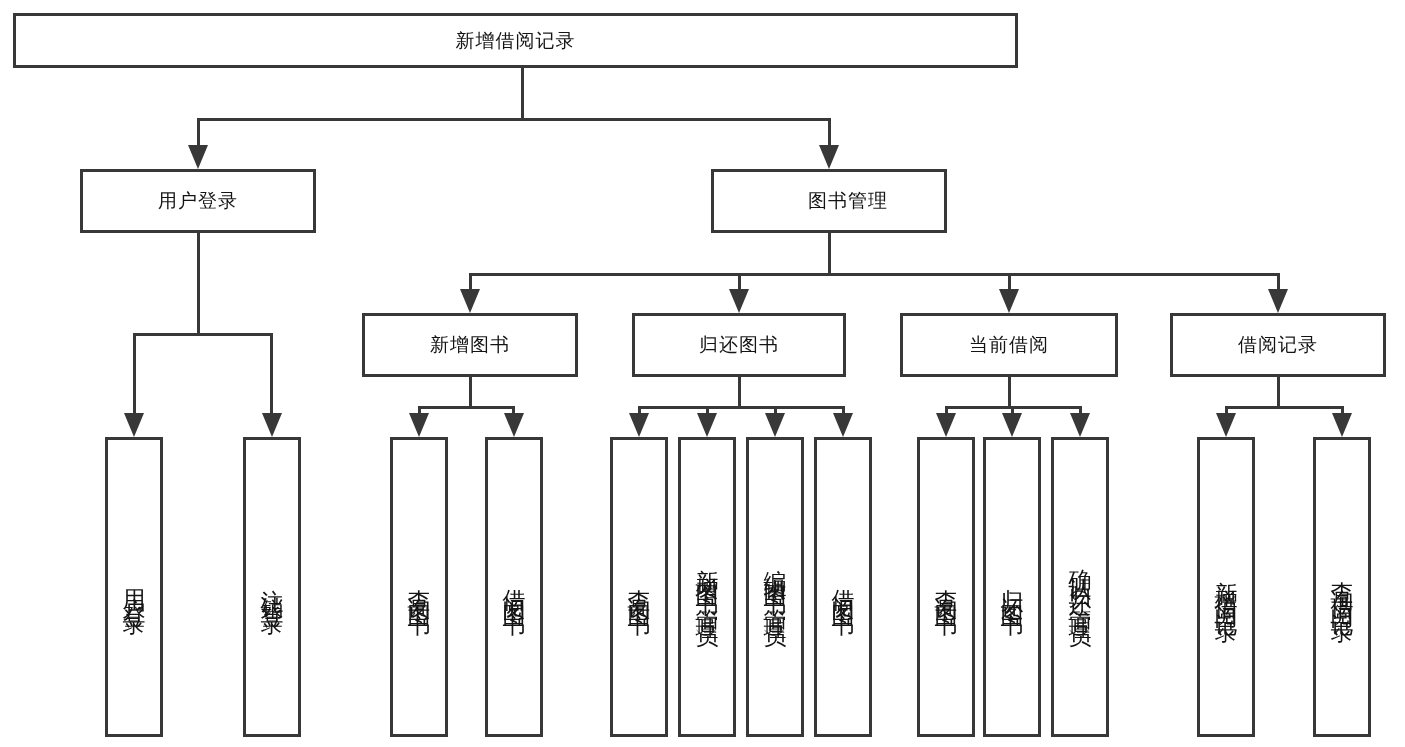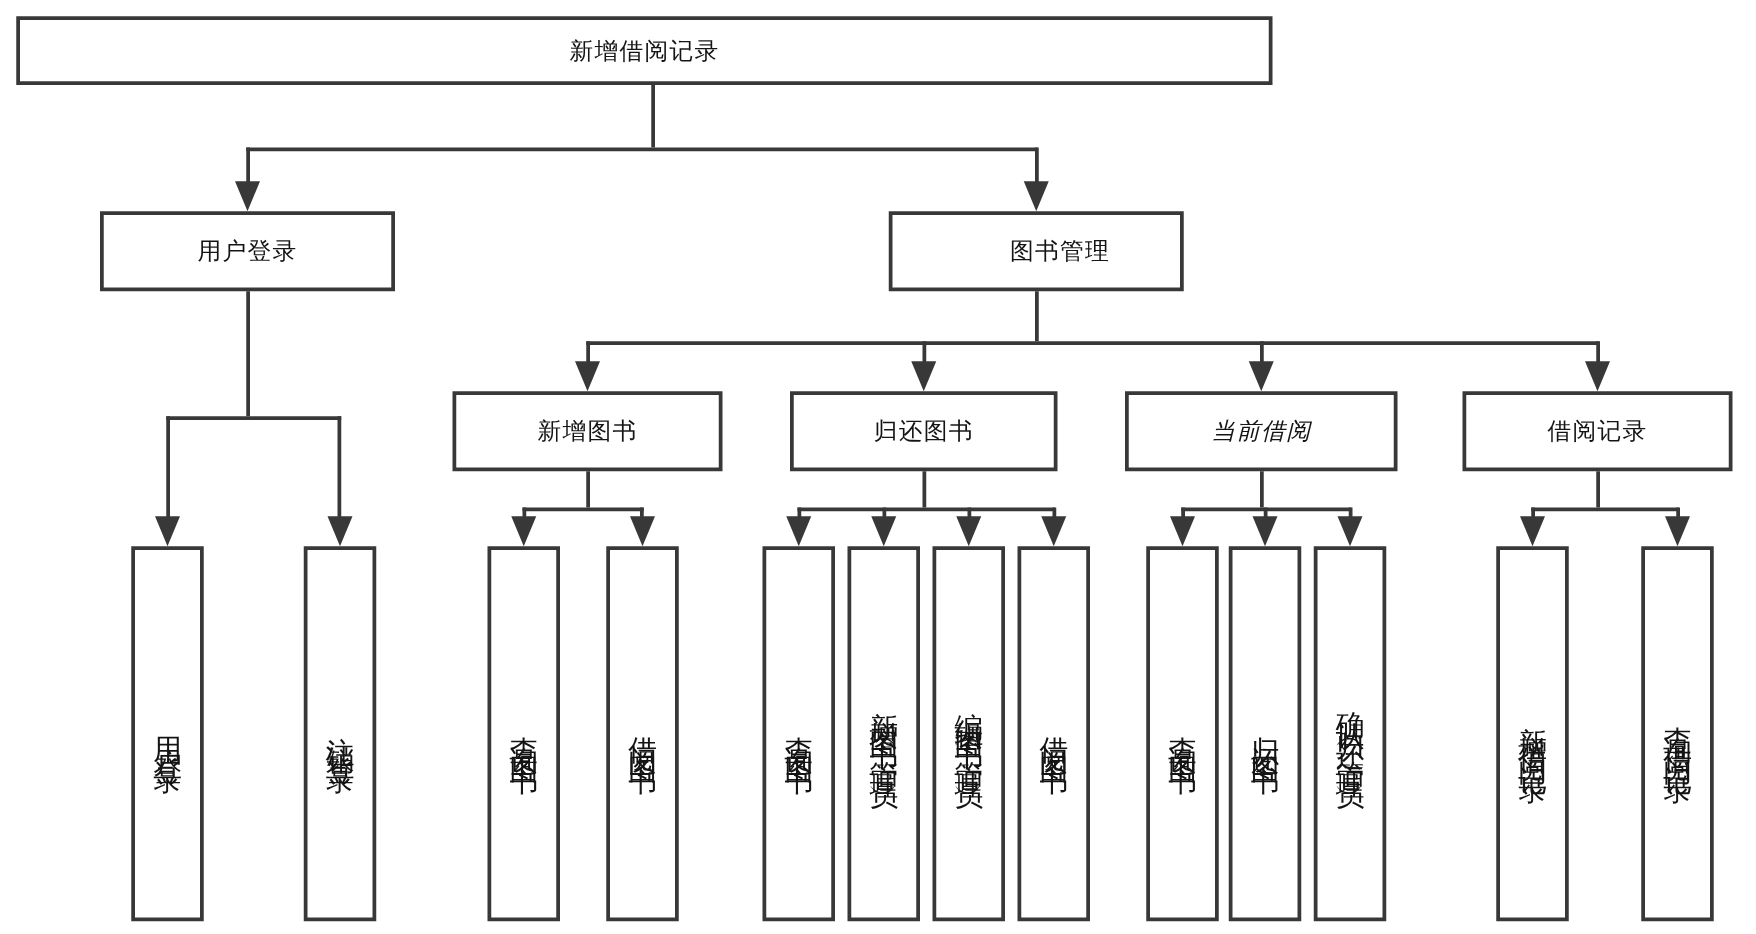--- a/index.html
+++ b/index.html
@@ -94,21 +94,21 @@
   <div class="ar" style="left:999px; top:289px;"></div>
   <div class="v" style="left:1277px; top:273px; height:20px;"></div>
   <div class="ar" style="left:1268px; top:289px;"></div>
 
   <div class="box" style="left:362px; top:313px; width:216px; height:64px;">
     <span class="hlabel">新增图书</span>
   </div>
   <div class="box" style="left:632px; top:313px; width:214px; height:64px;">
     <span class="hlabel">归还图书</span>
   </div>
-  <div class="box" style="left:900px; top:313px; width:218px; height:64px;font-style:italic;">
+  <div class="box" style="left:900px; top:313px; width:218px; height:64px;">
     <span class="hlabel">当前借阅</span>
   </div>
   <div class="box" style="left:1170px; top:313px; width:216px; height:64px;">
     <span class="hlabel">借阅记录</span>
   </div>
 
   <div class="v" style="left:469px; top:377px; height:29px;"></div>
   <div class="h" style="left:418px; top:406px; width:97px;"></div>
   <div class="v" style="left:418px; top:406px; height:10px;"></div>
   <div class="ar" style="left:409px; top:413px;"></div>

